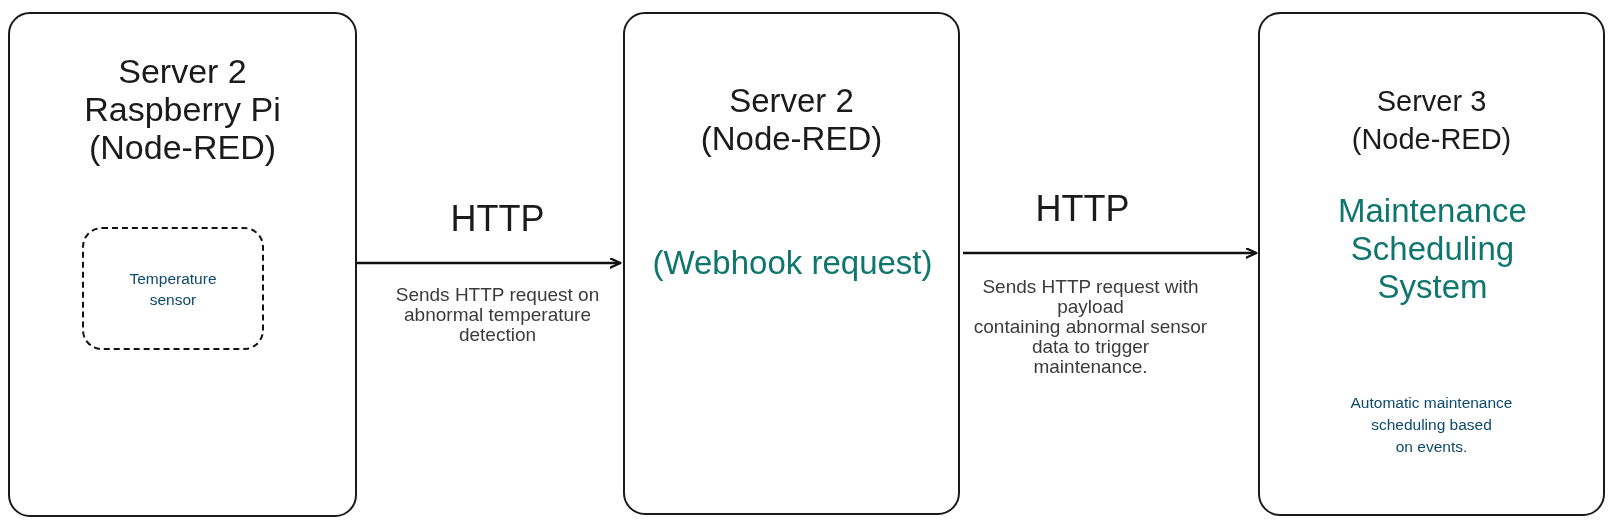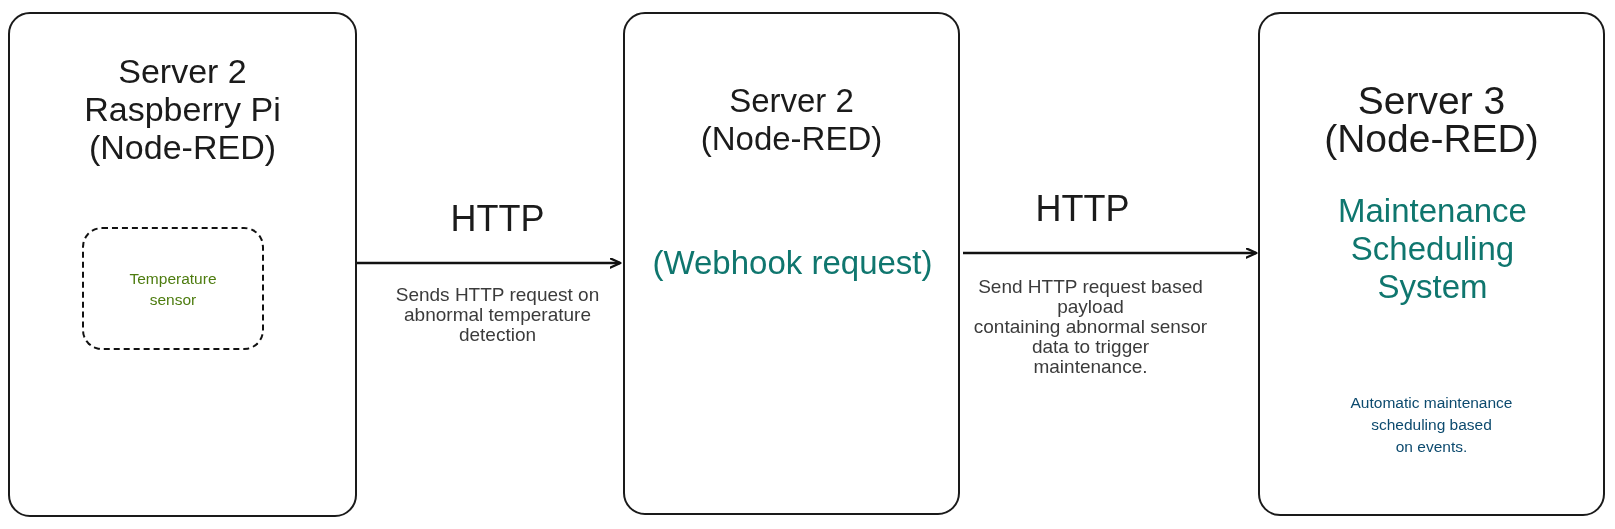--- a/index.html
+++ b/index.html
@@ -66,21 +66,21 @@
     text-align: center;
     font-size: 15.5px;
     line-height: 22px;
     color: #0c4a6e;
     white-space: pre-line;
   }
 
   #node-1-title    { top: 38px; }
   #node-2-title    { top: 68px; font-size: 33px; }
   #node-2-subtitle { top: 230px; }
-  #node-3-title    { top: 68px; font-size: 39px; }
+  #node-3-title    { top: 68px; font-size: 29px; }
   #node-3-subtitle { top: 178px; }
   #node-3-note     { top: 378px; }
 
   
   #sensor-box {
     position: absolute;
     left: 72px;
     top: 213px;
     width: 182px;
     height: 123px;
@@ -89,21 +89,21 @@
     border-radius: 20px;
     background: #ffffff;
     display: flex;
     align-items: center;
     justify-content: center;
   }
   #sensor-label {
     text-align: center;
     font-size: 15.5px;
     line-height: 21px;
-    color: #4d7c0f;
+    color: #0c4a6e;
     white-space: pre-line;
   }
 
   
   .edge-svg {
     position: absolute;
     left: 0;
     top: 0;
     width: 1615px;
     height: 529px;
@@ -181,18 +181,18 @@
 scheduling based
 on events.</div>
   </div>
 
   <div class="edge-title" id="edge-1-title">HTTP</div>
   <div class="edge-note" id="edge-1-note">Sends HTTP request on
 abnormal temperature
 detection</div>
 
   <div class="edge-title" id="edge-2-title">HTTP</div>
-  <div class="edge-note" id="edge-2-note">Send HTTP request based payload
+  <div class="edge-note" id="edge-2-note">Sends HTTP request with payload
 containing abnormal sensor
 data to trigger
 maintenance.</div>
 
 </div>
 
 </body></html>

